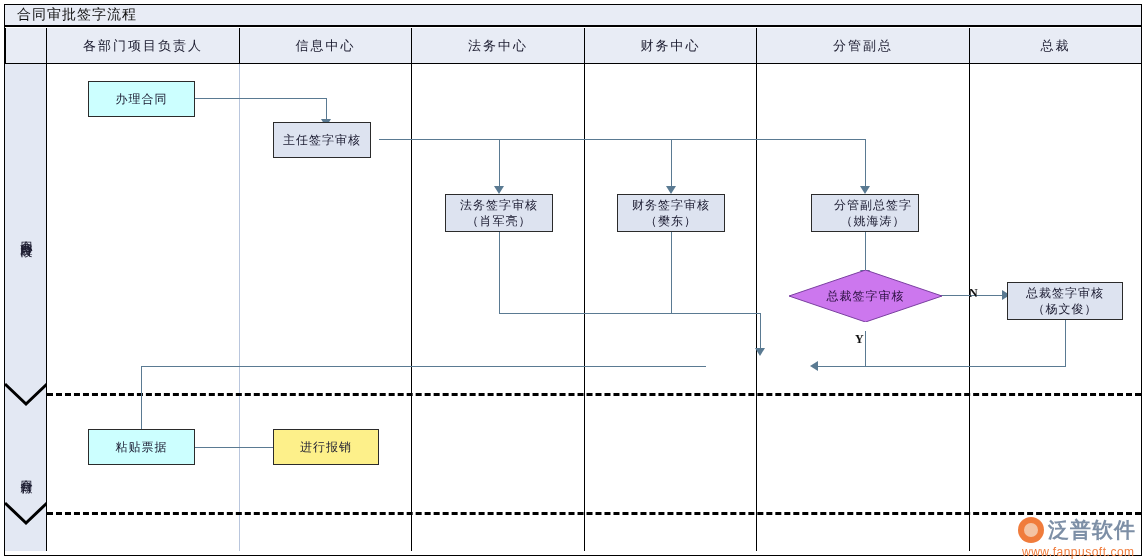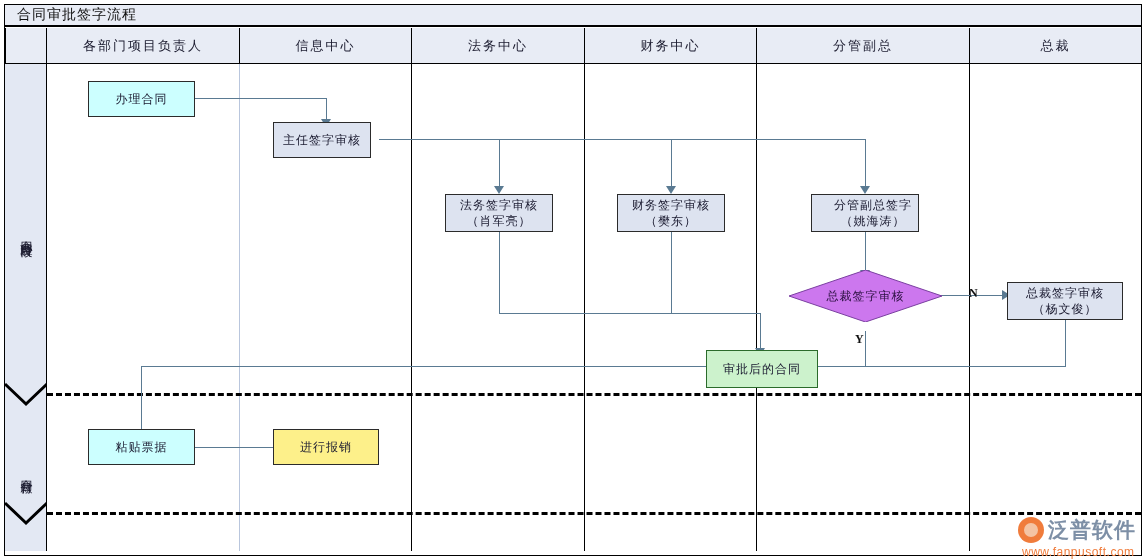--- a/index.html
+++ b/index.html
@@ -357,23 +357,20 @@
       <div class="diamond-label">总裁签字审核</div>
     </div>
 
     <div class="node blue" style="left:960px;top:218px;width:116px;height:38px;">
       <span class="multi">
           <div>总裁签字审核</div>
           <div>（杨文俊）</div>
         </span>
     </div>
 
-    <div class="node green" style="left:659px;top:286px;width:112px;height:38px;">
-      <span>审批后的合同</span>
-    </div>
 
     <div class="node cyan" style="left:41px;top:365px;width:107px;height:36px;">
       <span>粘贴票据</span>
     </div>
 
     <div class="node yellow" style="left:226px;top:365px;width:106px;height:36px;">
       <span>进行报销</span>
     </div>
 
     <div class="branch-label" style="left:922px;top:222px;">N</div>

